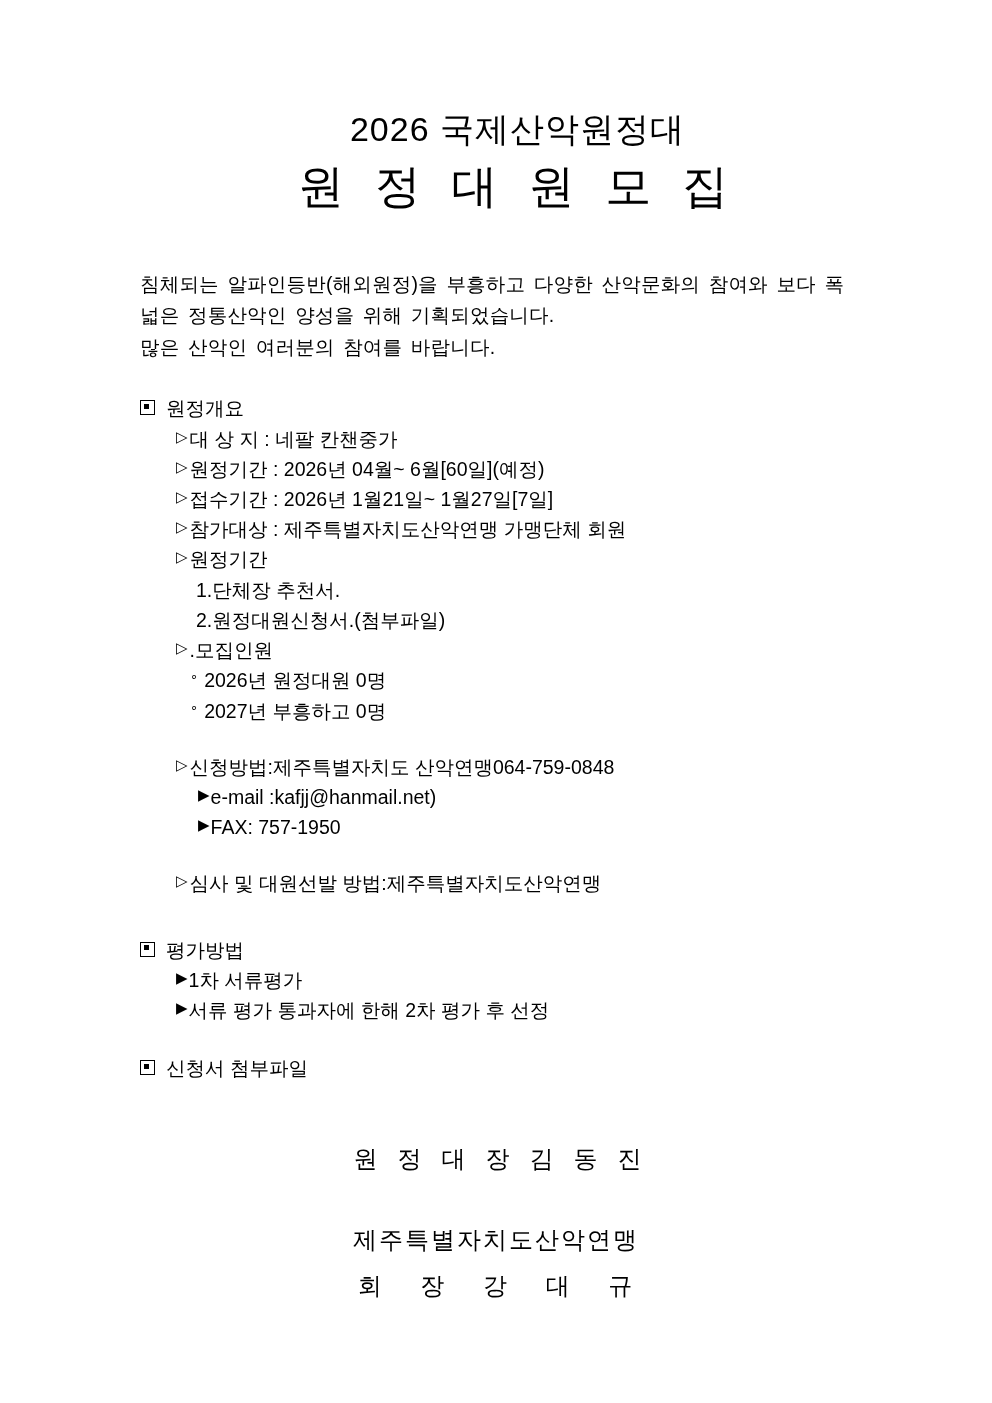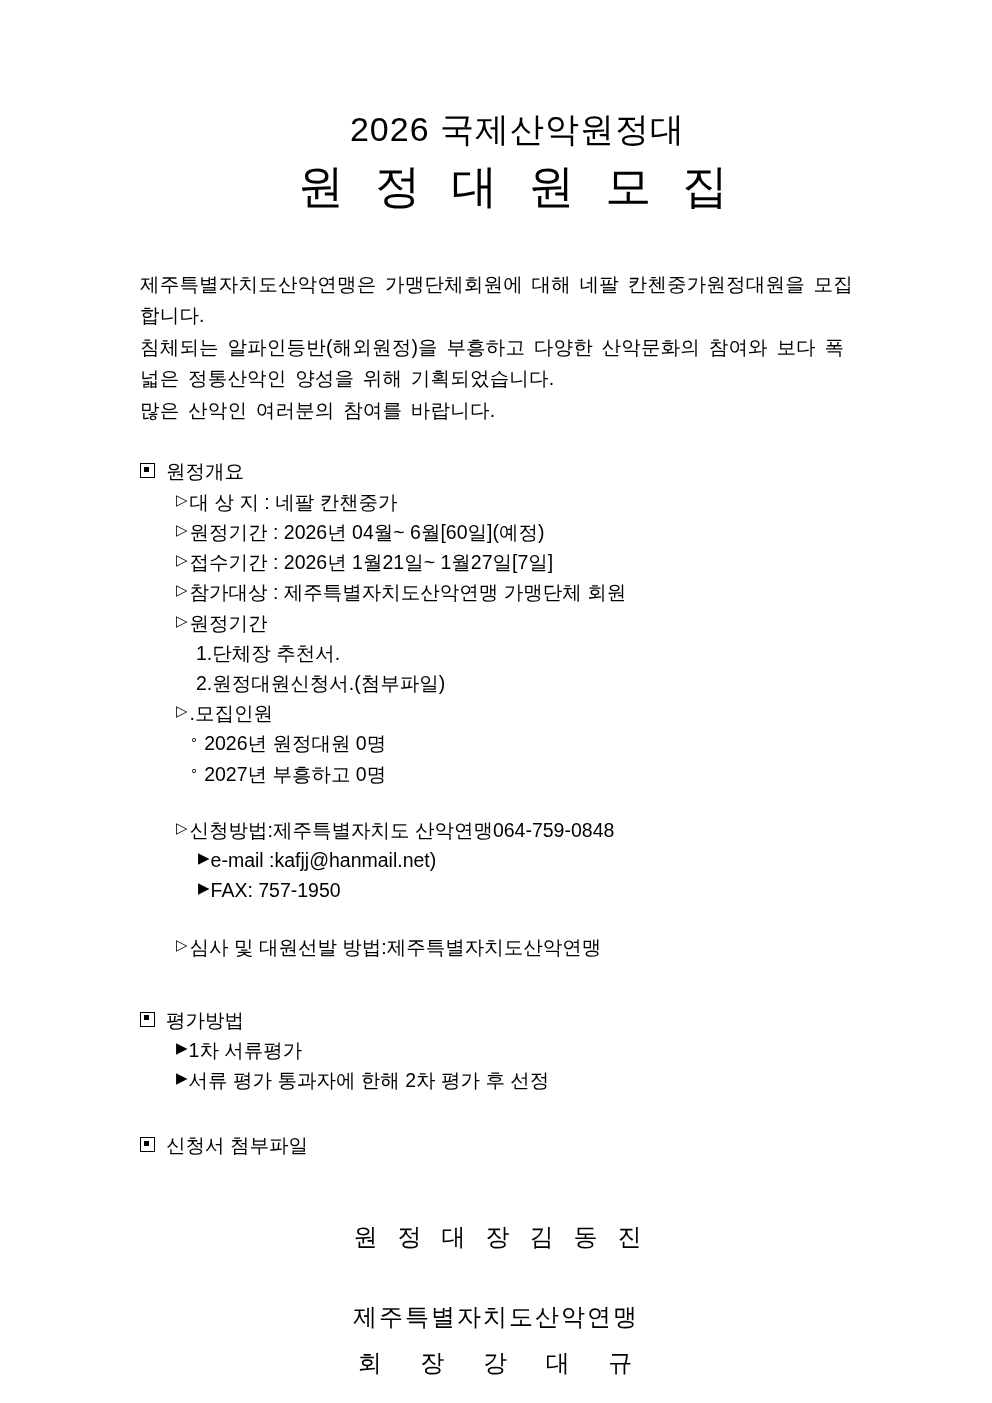--- a/index.html
+++ b/index.html
@@ -59,21 +59,21 @@
   
   .body-wrap {
     margin-top: 30px;
     padding-left: 140px;
     font-size: 19.5px;
     line-height: 1.55;
   }
   .sec-head {
     display: flex;
     align-items: flex-start;
-    margin-top: 9px;
+    margin-top: 2px;
   }
   .marker-square {
     display: inline-block;
     width: 13px;
     height: 13px;
     border: 1.5px solid #000;
     position: relative;
     margin-top: 7px;
     margin-right: 11px;
     flex: 0 0 auto;
@@ -155,21 +155,20 @@
 <body>
 
 <div class="page">
 
   <div class="title-block">
     <div class="title-line1">2026 국제산악원정대</div>
     <div class="title-line2">원 정 대 원 모 집</div>
   </div>
 
   <div class="intro">
-    <p>제주특별자치도산악연맹은  가맹단체회원에  대해  네팔  칸첸중가원정대원을 모집합니다.</p>
     <p>침체되는  알파인등반(해외원정)을  부흥하고  다양한  산악문화의  참여와 보다 폭  넓은  정통산악인  양성을 위해 기획되었습니다.</p>
     <p>많은  산악인  여러분의  참여를  바랍니다.</p>
   </div>
 
   <div class="body-wrap">
 
     <div class="section">
       <div class="sec-head">
         <span class="marker-square"></span>
         <span class="sec-title">원정개요</span>

